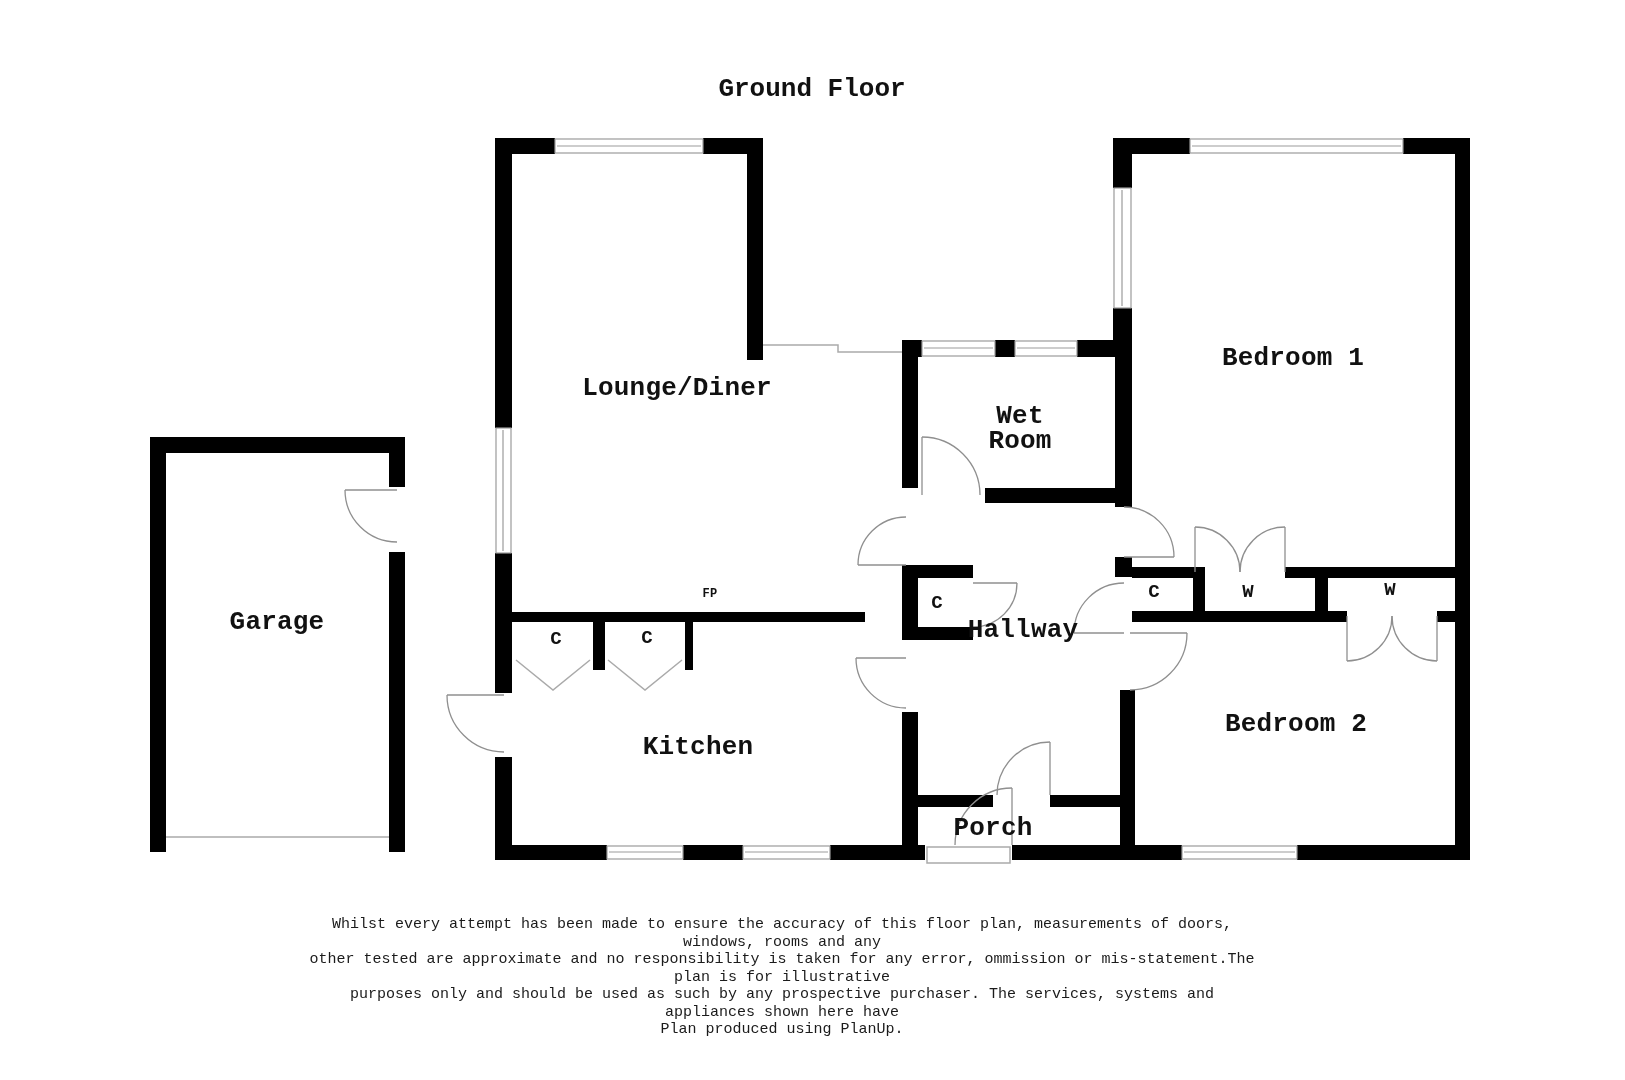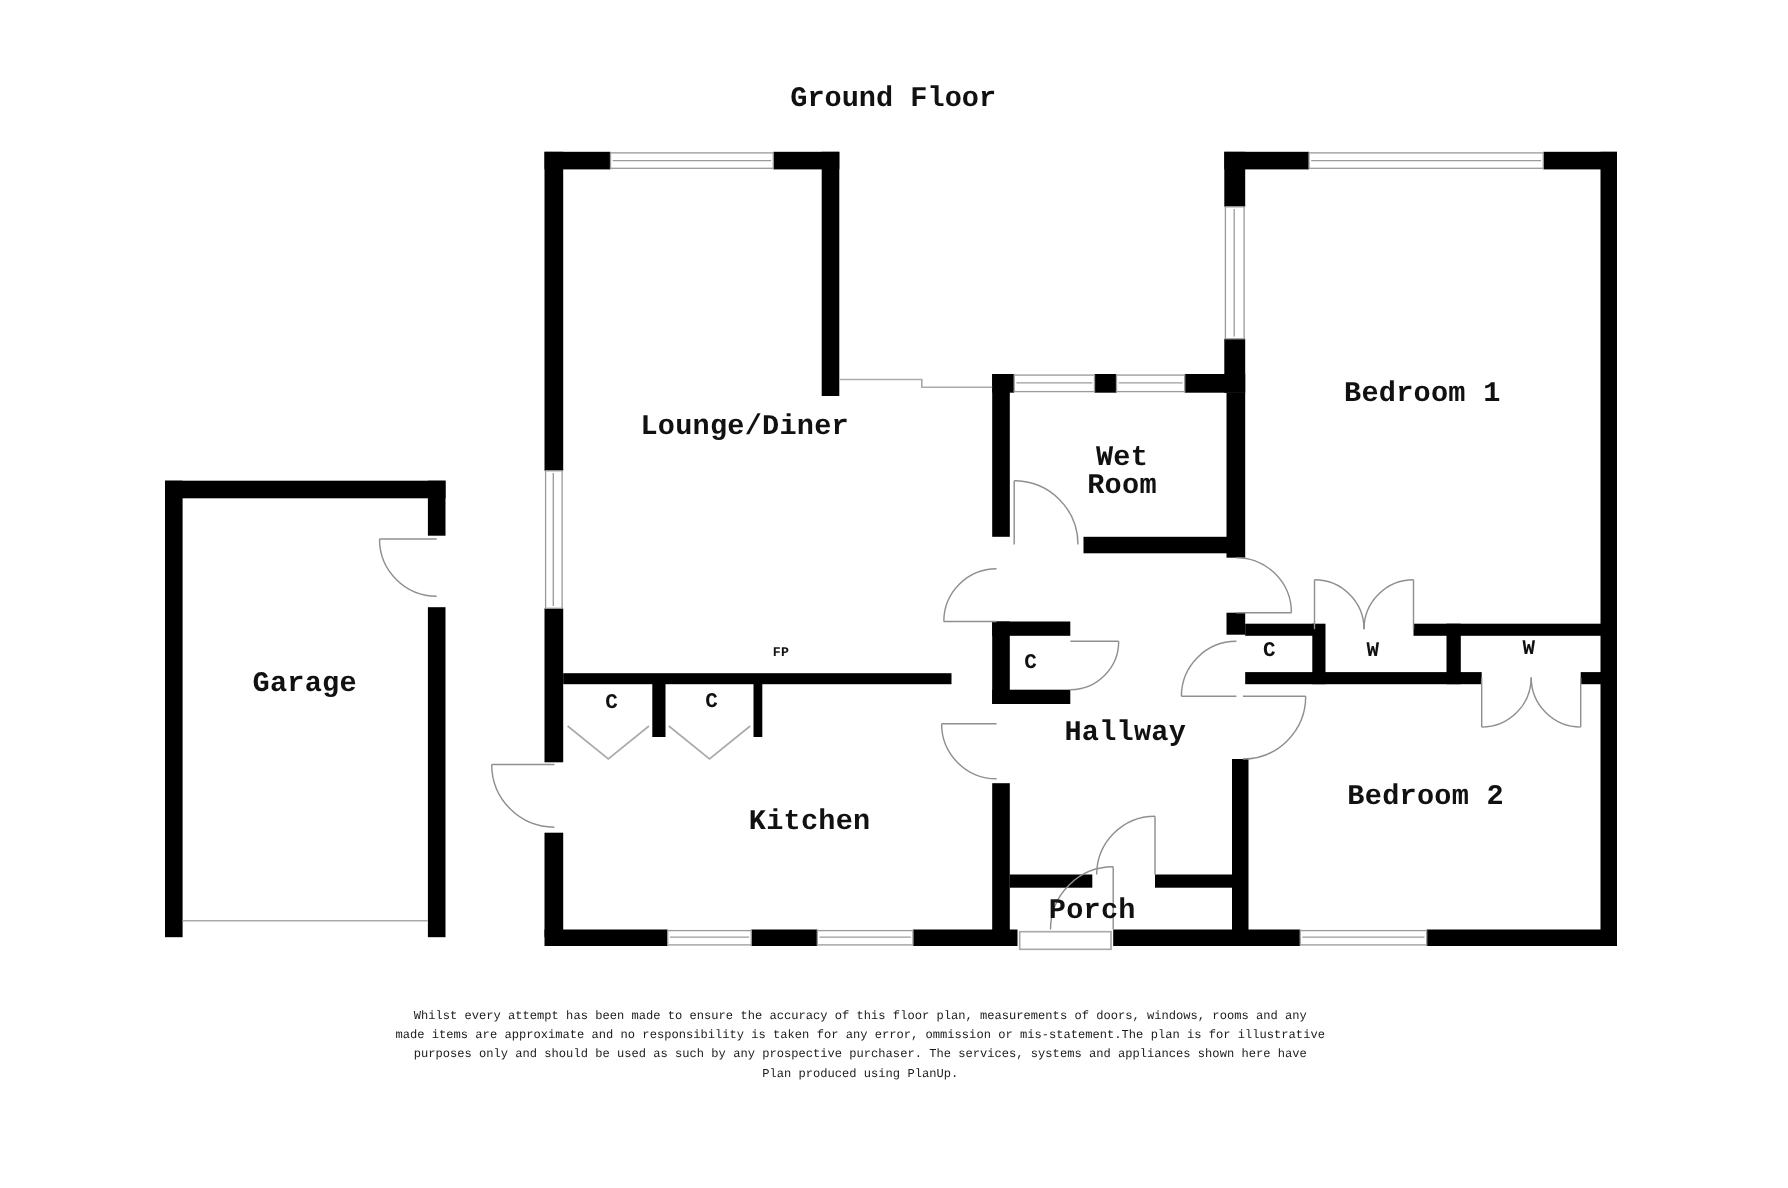--- a/index.html
+++ b/index.html
@@ -34,21 +34,21 @@
     font-size: 26px;
     color: #111111;
     white-space: nowrap;
   }
   #disclaimer {
     position: absolute;
     left: 782px; top: 916px;
     transform: translateX(-50%);
     width: 960px;
     text-align: center;
-    font-size: 11px;
+    font-size: 15px;
     line-height: 17.5px;
     color: #1b1b1b;
   }
 </style>
 </head>
 <body>
 
 <div id="canvas">
 
   <svg id="plan-svg" width="1625" height="1080" viewBox="0 0 1625 1080">
@@ -192,33 +192,33 @@
     </g>
   </svg>
 
   <div id="page-title">Ground Floor</div>
 
   <div class="lbl" style="left:677px;  top:388px;">Lounge/Diner</div>
   <div class="lbl" style="left:1020px; top:429px;">Wet
 Room</div>
   <div class="lbl" style="left:1293px; top:358px;">Bedroom 1</div>
   <div class="lbl" style="left:277px;  top:590px;margin-top:32px;">Garage</div>
-  <div class="lbl" style="left:736px;  top:747px;">Kitchen</div>
-  <div class="lbl" style="left:1023px; top:666px;">Hallway</div>
+  <div class="lbl" style="left:698px;  top:747px;">Kitchen</div>
+  <div class="lbl" style="left:1023px; top:630px;">Hallway</div>
   <div class="lbl" style="left:1296px; top:724px;">Bedroom 2</div>
   <div class="lbl" style="left:993px;  top:828px;">Porch</div>
 
   <div class="lbl tiny" style="left:710px;  top:594px;">FP</div>
   <div class="lbl small" style="left:556px;  top:639px;">C</div>
   <div class="lbl small" style="left:647px;  top:638px;">C</div>
   <div class="lbl small" style="left:937px;  top:603px;">C</div>
   <div class="lbl small" style="left:1154px; top:592px;">C</div>
   <div class="lbl small" style="left:1248px; top:592px;">W</div>
   <div class="lbl small" style="left:1390px; top:590px;">W</div>
 
   <div id="disclaimer">
     <div>Whilst every attempt has been made to ensure the accuracy of this floor plan, measurements of doors, windows, rooms and any</div>
-    <div>made items are approximate and no responsibility is taken for any error, ommission or mis-statement.The plan is for illustrative</div>
+    <div>other tested are approximate and no responsibility is taken for any error, ommission or mis-statement.The plan is for illustrative</div>
     <div>purposes only and should be used as such by any prospective purchaser. The services, systems and appliances shown here have</div>
     <div>Plan produced using PlanUp.</div>
   </div>
 
 </div>
 
 </body></html>

